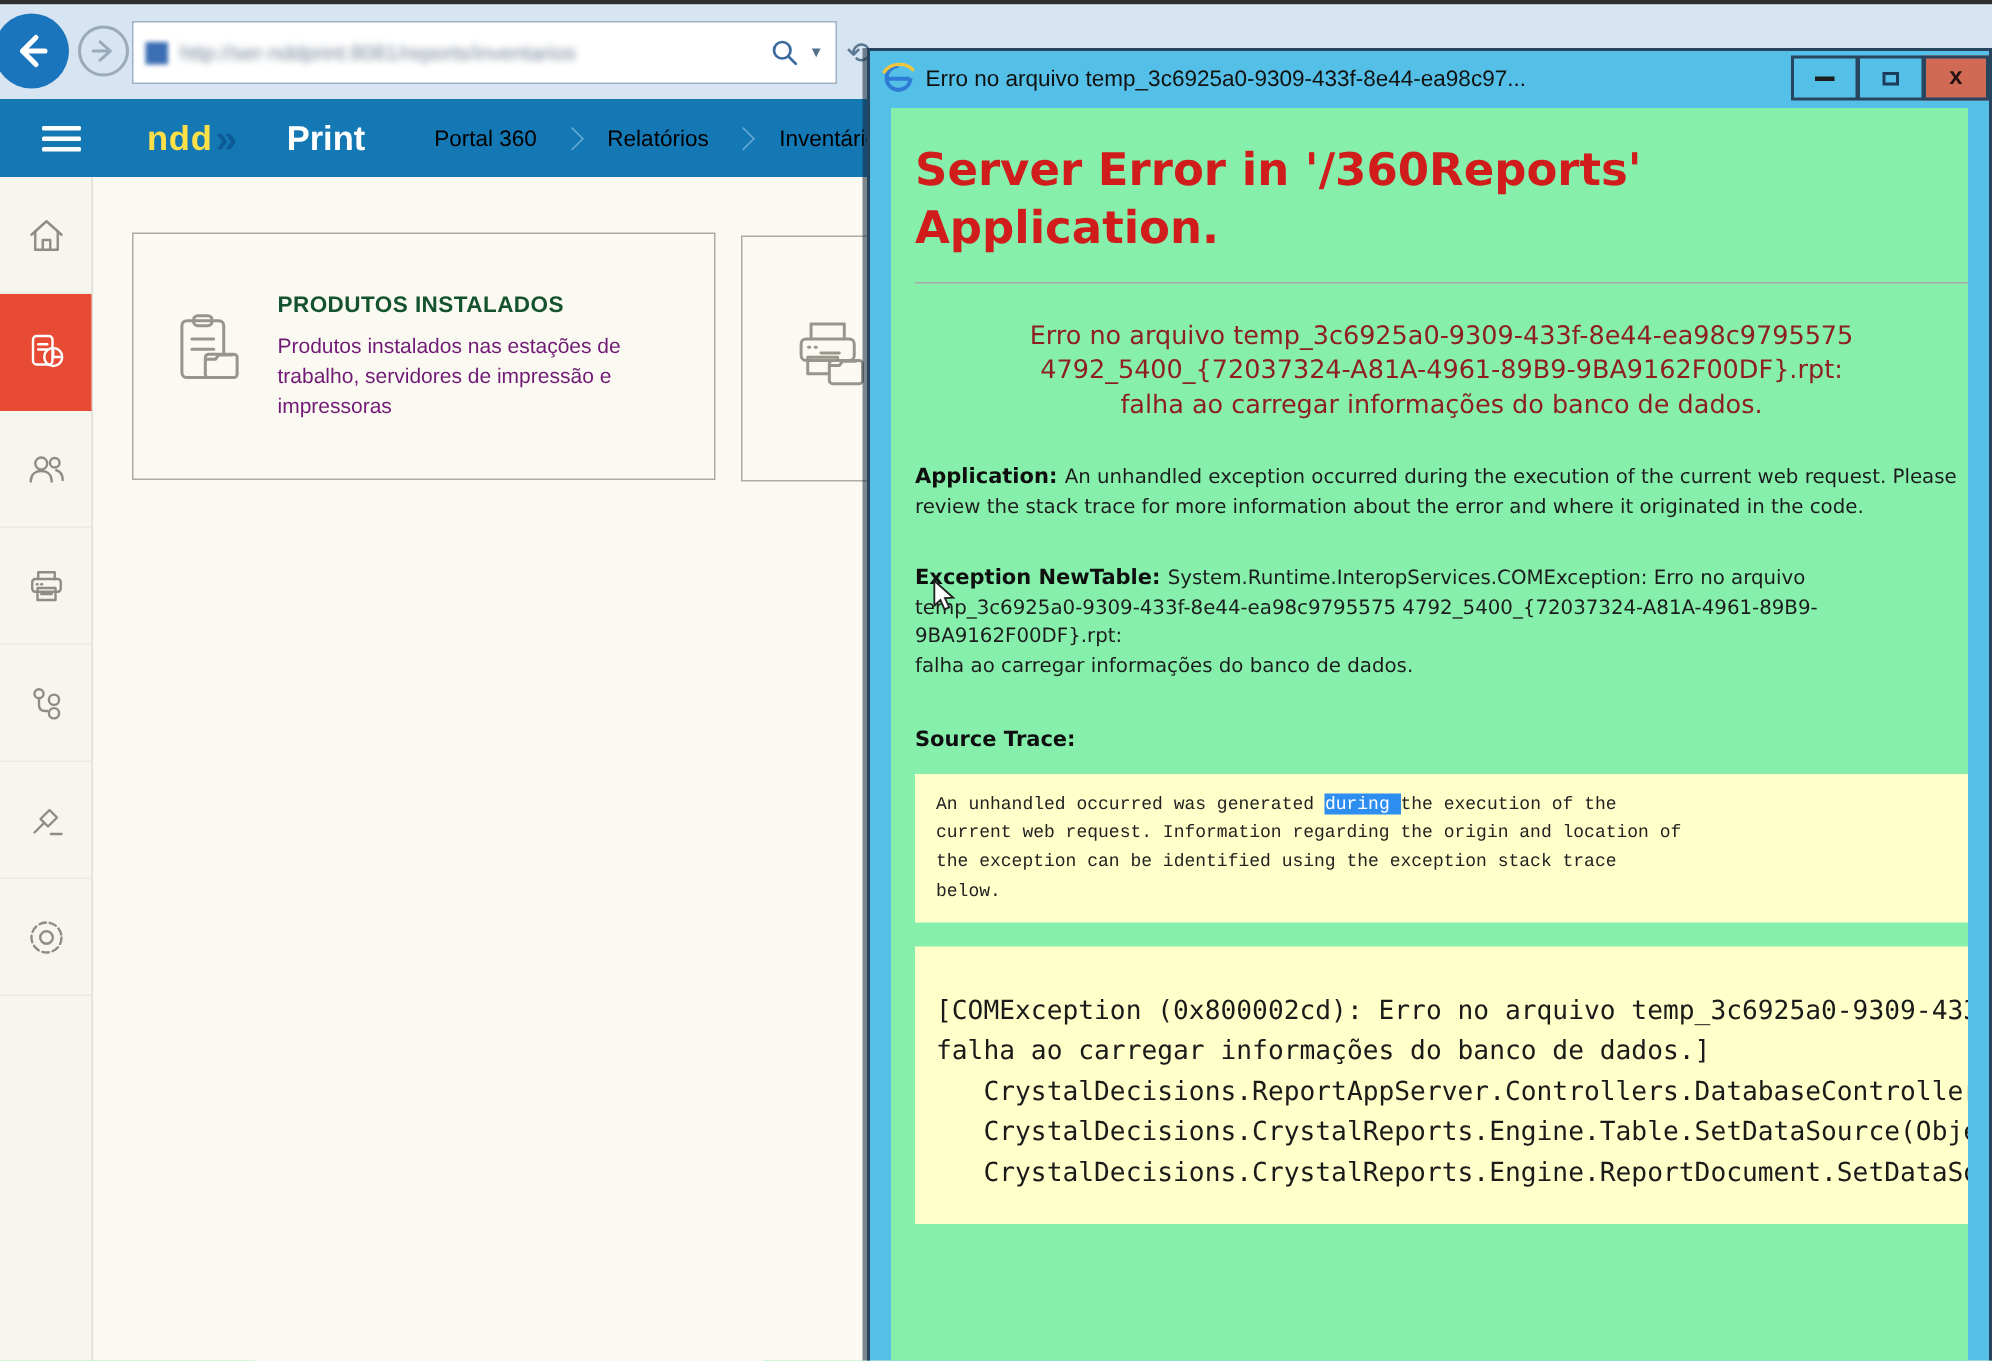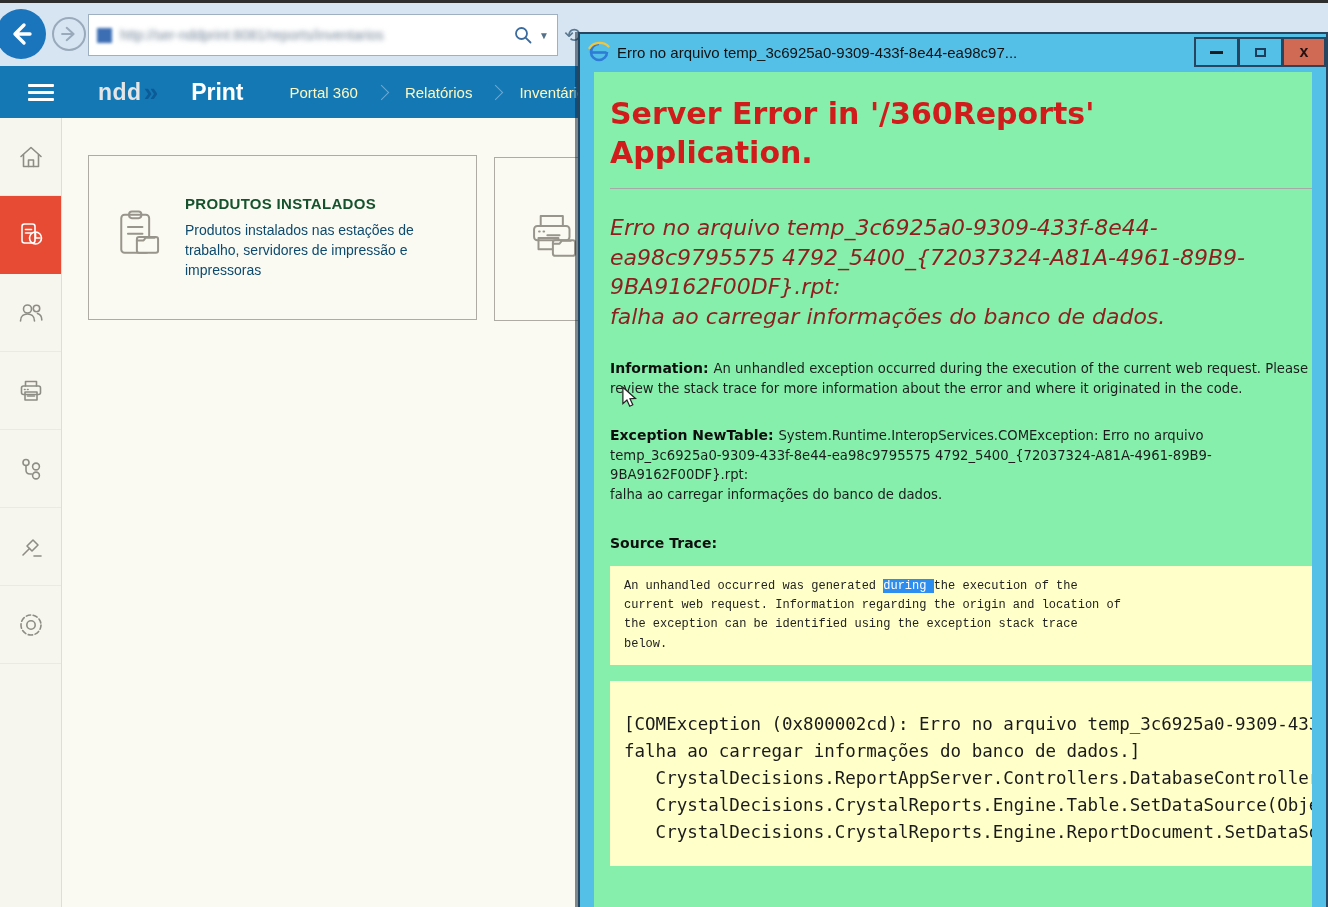--- a/index.html
+++ b/index.html
@@ -20,67 +20,67 @@
   .addr-tools { display:flex; align-items:center; gap:6px; flex:0 0 auto; color:#3b6b9e; }
   .caret-down { font-size:10px; color:#55718a; }
   .refresh-partial { position:absolute; left:564px; top:20px; font-size:20px; color:#5a7891; z-index:2; }
 
   
   .navbar { position:absolute; left:0; top:66px; width:1328px; height:52px; background:#1478b5; z-index:2;
             display:flex; align-items:center; color:#fff; }
   .hamburger { width:26px; margin-left:28px; cursor:pointer; }
   .hamburger div { height:3px; background:#fff; margin:4px 0; border-radius:1px; }
   .logo { margin-left:44px; display:flex; align-items:center; white-space:nowrap; }
-  .logo .ndd   { font-size:23px; font-weight:bold; color:#e5e5e5; letter-spacing:0.5px; }
+  .logo .ndd   { font-size:23px; font-weight:bold; color:#fde047; letter-spacing:0.5px; }
   .logo .sep   { font-size:26px; font-weight:bold; color:#0c5b96; margin:0 1px 0 2px; }
   .logo .print { font-size:23px; font-weight:bold; color:#ffffff;margin-left:32px; }
   .crumbs { display:flex; align-items:center; margin-left:30px; }
-  .crumb { font-size:15px; color:#fef9c3; padding:0 16px; cursor:pointer; }
+  .crumb { font-size:15px; color:#000000; padding:0 16px; cursor:pointer; }
   .crumb-sep { width:11px; height:11px; border-top:1px solid #69aad6; border-right:1px solid #69aad6;
                transform:rotate(45deg); margin:0 2px; }
 
   
   .sidebar { position:absolute; left:0; top:118px; width:62px; height:789px; background:#f7f6ee;
              border-right:1px solid #e0ded4; z-index:1; }
   .side-item { width:100%; height:78px; display:flex; align-items:center; justify-content:center;
                border-bottom:1px solid #eceae0; cursor:pointer; }
   .side-item.active { background:#e84b33; border-bottom:1px solid #e84b33; }
   .side-item svg { stroke:#8e8d85; fill:none; stroke-width:1.6; stroke-linecap:round; stroke-linejoin:round; }
   .side-item.active svg { stroke:#ffffff; }
 
   
   .main { position:absolute; left:63px; top:118px; width:1265px; height:789px; background:#fbfaf2; z-index:1; }
   .card { position:absolute; border:1px solid #adaba3; display:flex; align-items:center; cursor:pointer; }
   .card1 { left:25px; top:37px; width:389px; height:165px; padding:0 18px 0 20px; }
   .card2 { left:431px; top:39px; width:240px; height:164px; padding-left:28px; }
   .card-icon { flex:0 0 auto; margin-right:18px; }
   .card-icon svg, .card-icon2 svg { stroke:#97958c; fill:none; stroke-width:1.8; stroke-linecap:round; stroke-linejoin:round; }
   .card-title { font-size:15px; font-weight:bold; color:#14532d; letter-spacing:0.3px; margin-bottom:8px; }
-  .card-desc  { font-size:14px; color:#0c4a6e; line-height:1.45; max-width:262px; }
+  .card-desc  { font-size:14px; color:#701a75; line-height:1.45; max-width:262px; }
 
   
   .popup { position:absolute; left:578px; top:7px; width:750px; height:900px; background:#55c0e7;
            border:2px solid #27455f; box-shadow:-3px 0 0 rgba(20,40,60,0.55); z-index:10;margin-top:25px; }
   .titlebar { height:36px; display:flex; align-items:center; padding-left:8px; }
   .ie-icon { width:22px; height:22px; margin-right:7px; flex:0 0 auto; }
   .title-text { font-size:15px; color:#111; white-space:nowrap; overflow:hidden; flex:1 1 auto; }
   .win-btns { display:flex; flex:0 0 auto; height:30px; margin-right:0; }
   .win-btn { width:44px; height:30px; border:2px solid #27455f; border-right-width:1px;
              display:flex; align-items:center; justify-content:center; cursor:pointer; }
   .win-btn:last-child { border-right-width:2px; }
   .min-glyph { width:13px; height:3px; background:#1c1c1c; }
   .max-glyph { width:11px; height:9px; border:2px solid #1c3c5c; }
   .win-close { background:#d06a55; font-weight:bold; font-size:16px; color:#241212; font-family:"Liberation Sans",sans-serif; }
 
   .popup-content { position:absolute; left:14px; right:14px; top:38px; bottom:0; background:#86efac;
                    overflow:hidden; padding:16px 0 0 16px; font-family:"DejaVu Sans", sans-serif; }
   .err-h1 { color:#d11c1c; font-size:30px; font-weight:bold; line-height:1.3; max-width:660px; margin-top:6px; }
   .err-hr { border:none; border-top:1px solid #a8a8a8; margin:16px 0 0 0; width:100%; }
-  .err-h2 { color:#8e1f1f; font-size:22px; font-style:italic; line-height:1.35; max-width:712px;
-            margin-top:24px; white-space:pre-wrap; }
+  .err-h2 { color:#8e1f1f; font-size:17px; line-height:1.35; max-width:712px;
+            margin-top:24px; white-space:pre-wrap;text-align:center; }
   .para { font-size:13.2px; color:#1c1c1c; line-height:1.5; max-width:716px; margin-top:26px; white-space:pre-wrap; }
   .para b { font-size:14px; color:#0f0f0f; }
   .code-box { background:#ffffc9; width:762px; margin-top:12px; padding:11px 14px;
               font-family:"Liberation Mono", monospace; font-size:12px; line-height:1.6;
               color:#222; white-space:pre-wrap; }
   .hl { background:#2e8ef0; color:#ffffff; }
   .stack-box { background:#ffffc9; width:762px; margin-top:16px; padding:30px 10px 20px 14px;
                font-family:"DejaVu Sans Mono", monospace; font-size:17.5px; line-height:1.55;
                color:#1a1a1a; white-space:pre; overflow:hidden; }
 
@@ -246,21 +246,21 @@
       <div class="win-btn win-close">x</div>
     </div>
   </div>
 
   <div class="popup-content">
     <div class="err-h1">Server Error in '/360Reports' Application.</div>
     <hr class="err-hr">
     <div class="err-h2">Erro no arquivo temp_3c6925a0-9309-433f-8e44-ea98c9795575 4792_5400_{72037324-A81A-4961-89B9-9BA9162F00DF}.rpt:
 falha ao carregar informações do banco de dados.</div>
 
-    <div class="para"><b>Information: </b><span>An unhandled exception occurred during the execution of the current web request. Please review the stack trace for more information about the error and where it originated in the code.</span></div>
+    <div class="para"><b>Application: </b><span>An unhandled exception occurred during the execution of the current web request. Please review the stack trace for more information about the error and where it originated in the code.</span></div>
 
     <div class="para"><b>Exception NewTable: </b><span>System.Runtime.InteropServices.COMException: Erro no arquivo temp_3c6925a0-9309-433f-8e44-ea98c9795575 4792_5400_{72037324-A81A-4961-89B9-9BA9162F00DF}.rpt:
 falha ao carregar informações do banco de dados.</span></div>
 
     <div class="para" style="margin-top:28px;"><b>Source Trace:</b></div>
 
     <div class="code-box"><span>An unhandled occurred was generated </span><span class="hl">during </span><span>the execution of the
 current web request. Information regarding the origin and location of
 the exception can be identified using the exception stack trace
 below.</span></div>

